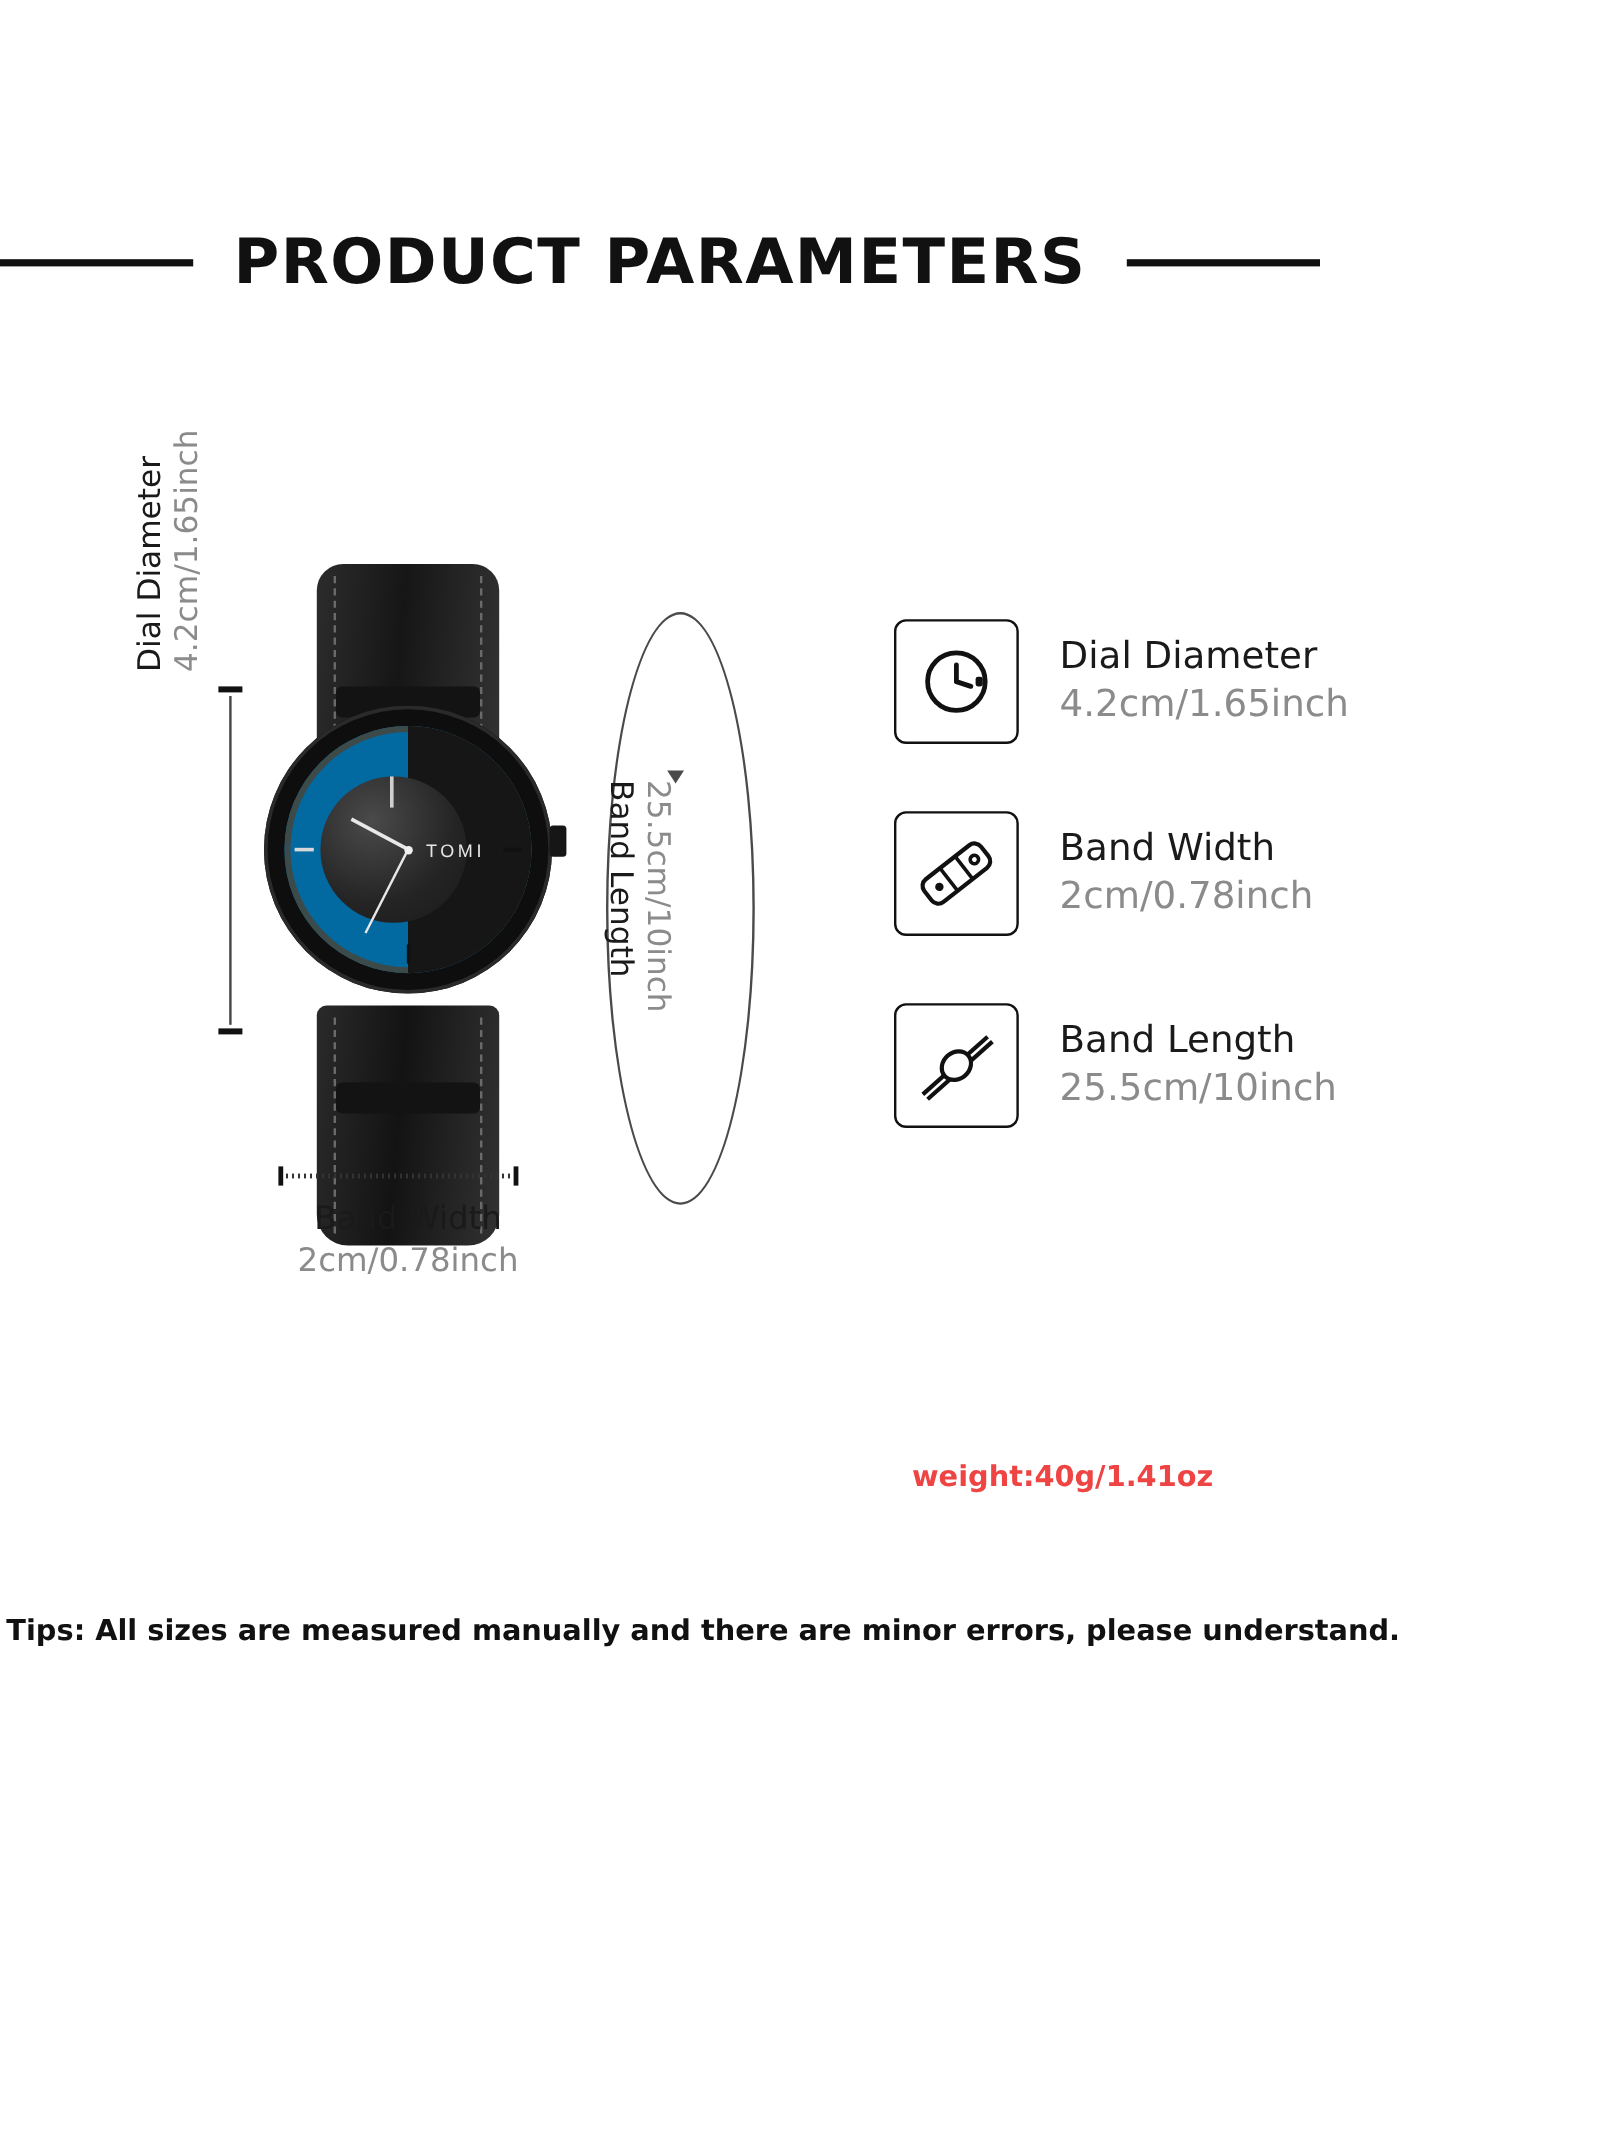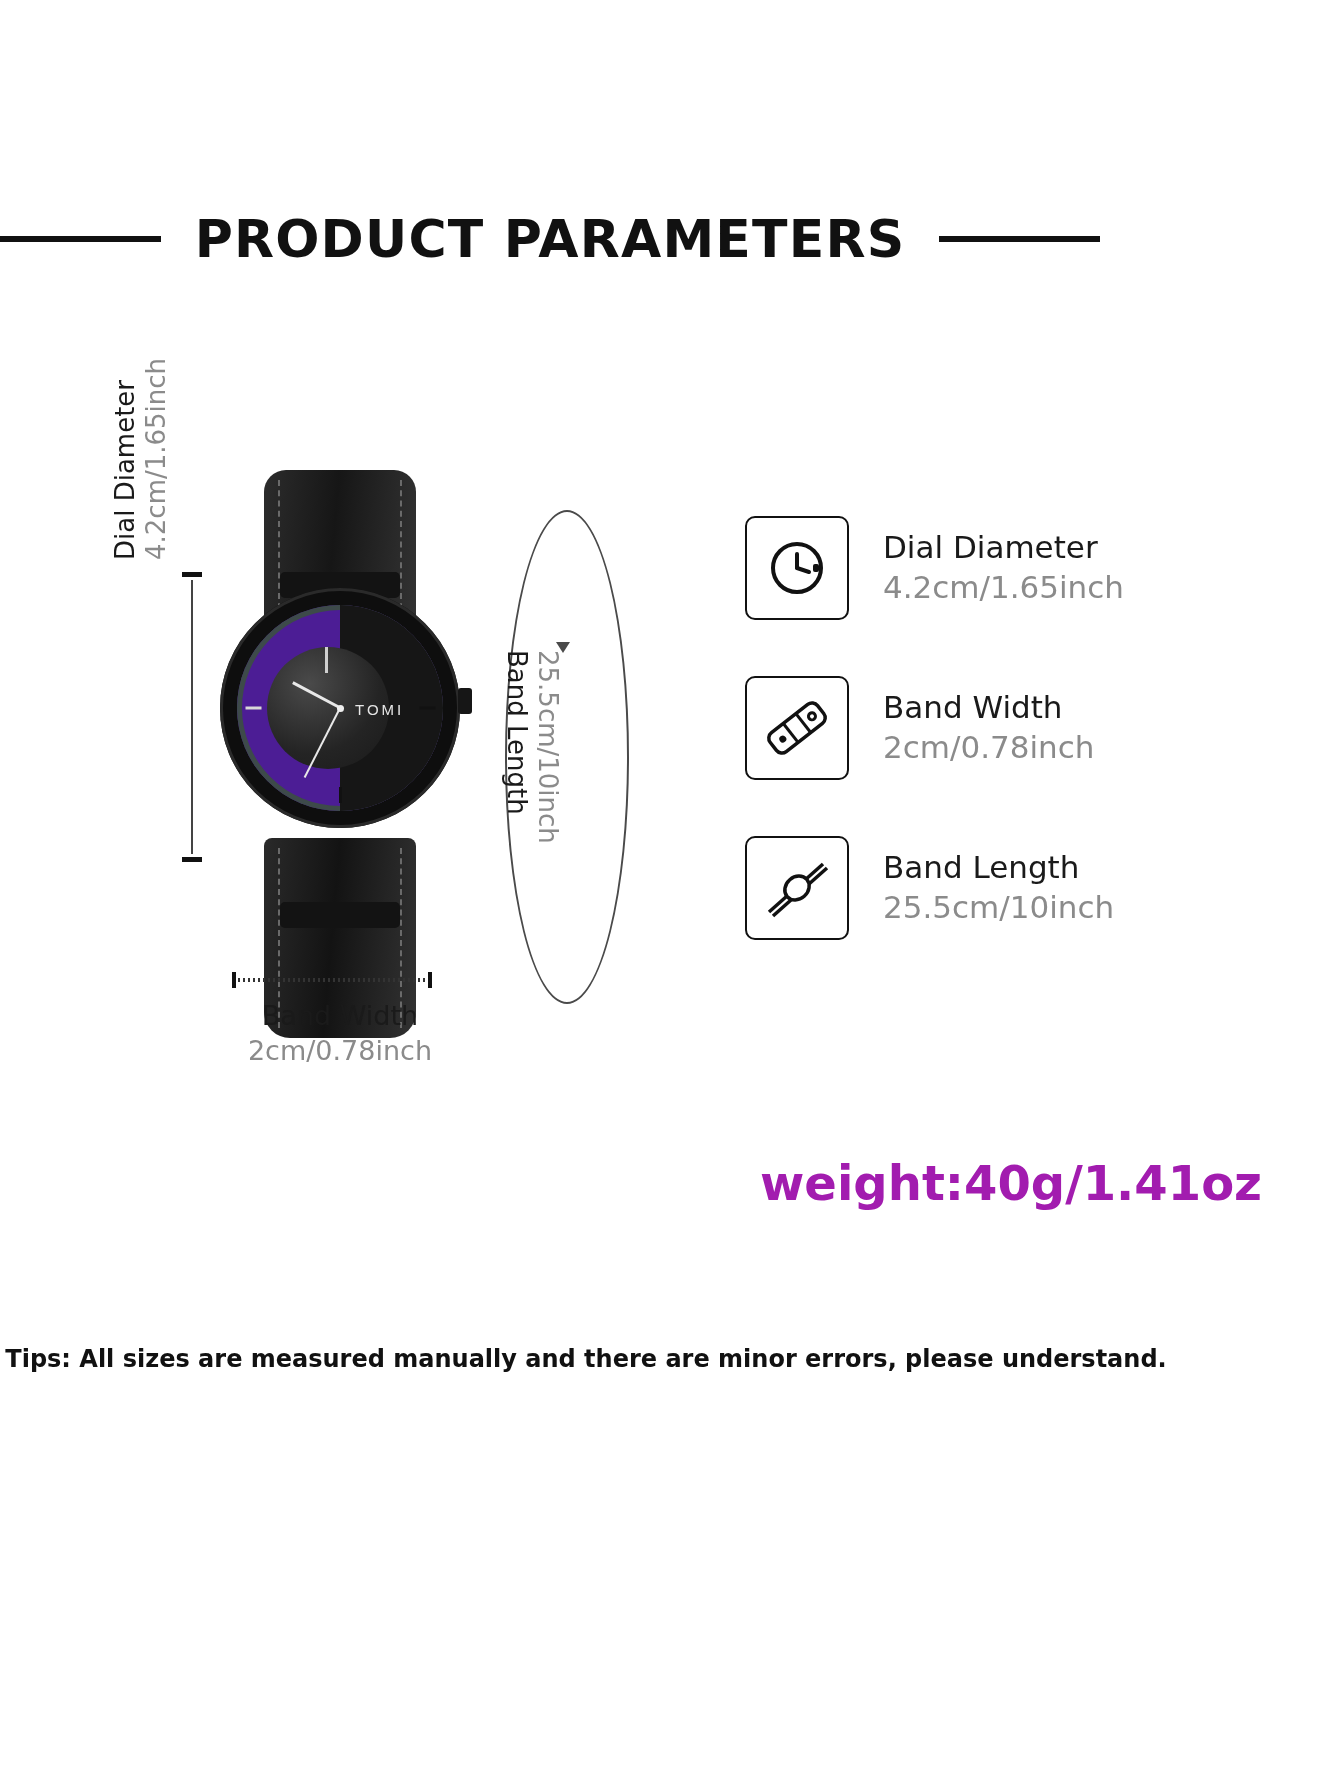--- a/index.html
+++ b/index.html
@@ -12,21 +12,21 @@
     height: 1785px;
     position: relative;
     font-family: "DejaVu Sans", sans-serif;
     color: #1a1a1a;
     overflow: hidden;
   }
 
   
   .header {
     position: absolute;
-    top: 209px;
+    top: 189px;
     left: 0;
     width: 1100px;
     display: flex;
     align-items: center;
     justify-content: center;
     gap: 34px;
   }
   .header .rule {
     width: 186px;
     height: 6px;
@@ -147,21 +147,21 @@
     background: #0e0e0e;
     box-shadow: inset 0 0 0 3px #2a2a2a;
   }
   .bezel {
     position: absolute;
     left: 17px;
     top: 17px;
     width: 206px;
     height: 206px;
     border-radius: 50%;
-    background: #4c1d95;
+    background: #0369a1;
     box-shadow: inset 0 0 0 5px #3d4a4a;
     overflow: hidden;
   }
   .dial-right {
     position: absolute;
     right: 0;
     top: 0;
     width: 50%;
     height: 100%;
     background: #161616;
@@ -353,24 +353,24 @@
     line-height: 1.3;
   }
   .spec-text .value {
     font-size: 31px;
     color: #8b8b8b;
     line-height: 1.35;
   }
   .weight {
     position: absolute;
     left: 760px;
-    top: 1155px;
-    font-size: 48px;
+    top: 1216px;
+    font-size: 24px;
     font-weight: bold;
-    color: #a21caf;
+    color: #ef4444;
     white-space: nowrap;
   }
 
   
   .tips {
     position: absolute;
     left: 0;
     top: 1345px;
     width: 1172px;
     text-align: center;

